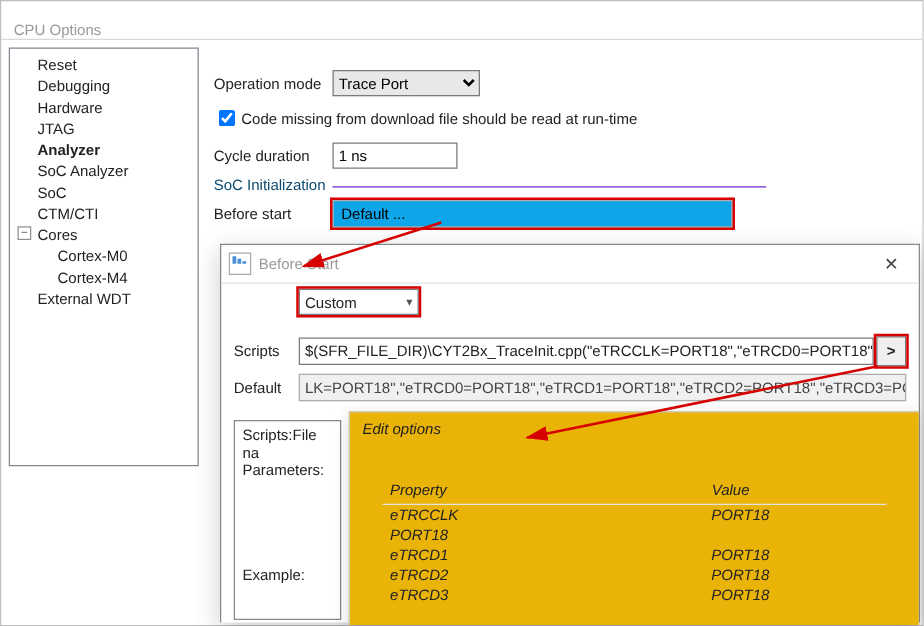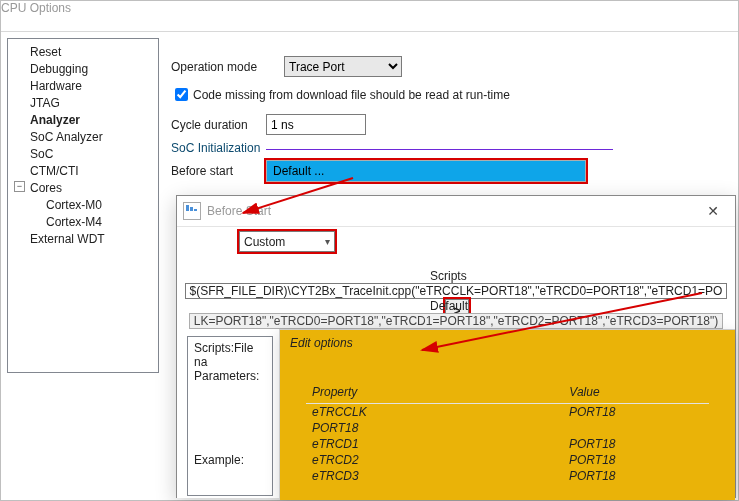--- a/index.html
+++ b/index.html
@@ -18,21 +18,22 @@
     position: absolute;
     left: 0; top: 0;
     width: 737px; height: 499px;
     border: 1px solid #bfbfbf;
     background: #fff;
   }
   .titlebar {
     height: 30px;
     border-bottom: 1px solid #d8d8d8;
     display: flex;
-    align-items: flex-start;
+    align-items: flex-end;
+    padding-left: 10px;
     color: #999;
   }
   .content {
     position: absolute;
     top: 31px; left: 0; right: 0; bottom: 0;
   }
   .sidebar {
     position: absolute;
     left: 6px; top: 6px;
     width: 152px;
@@ -80,21 +81,20 @@
   }
   .form-row label {
     width: 95px;
   }
   select.combo {
     height: 21px;
     font: inherit;
     border: 1px solid #7a7a7a;
     background: #e8e8e8;
     width: 118px;
-    margin-left: 18px;
   }
   .checkbox-row {
     display: flex;
     align-items: center;
     margin: 6px 0 10px 0;
   }
   .checkbox-row input { margin-right: 5px; }
   input.text {
     height: 21px;
     font: inherit;
@@ -181,21 +181,21 @@
     display: flex; align-items: center; justify-content: space-between;
     padding: 0 4px;
     box-sizing: border-box;
   }
   .custom-combo .chev {
     color: #555; font-size: 10px;
   }
   .scripts-row, .default-row {
     position: absolute;
     left: 0; right: 10px;
-    display: flex; align-items: center; flex-direction: column;
+    display: flex; align-items: center;
   }
   .scripts-row { top: 38px; }
   .default-row { top: 68px; }
   .row-label { width: 52px; }
   .scripts-input {
     flex: 1;
     height: 22px;
     border: 1px solid #7a7a7a;
     background: #fff;
     padding: 0 4px;

